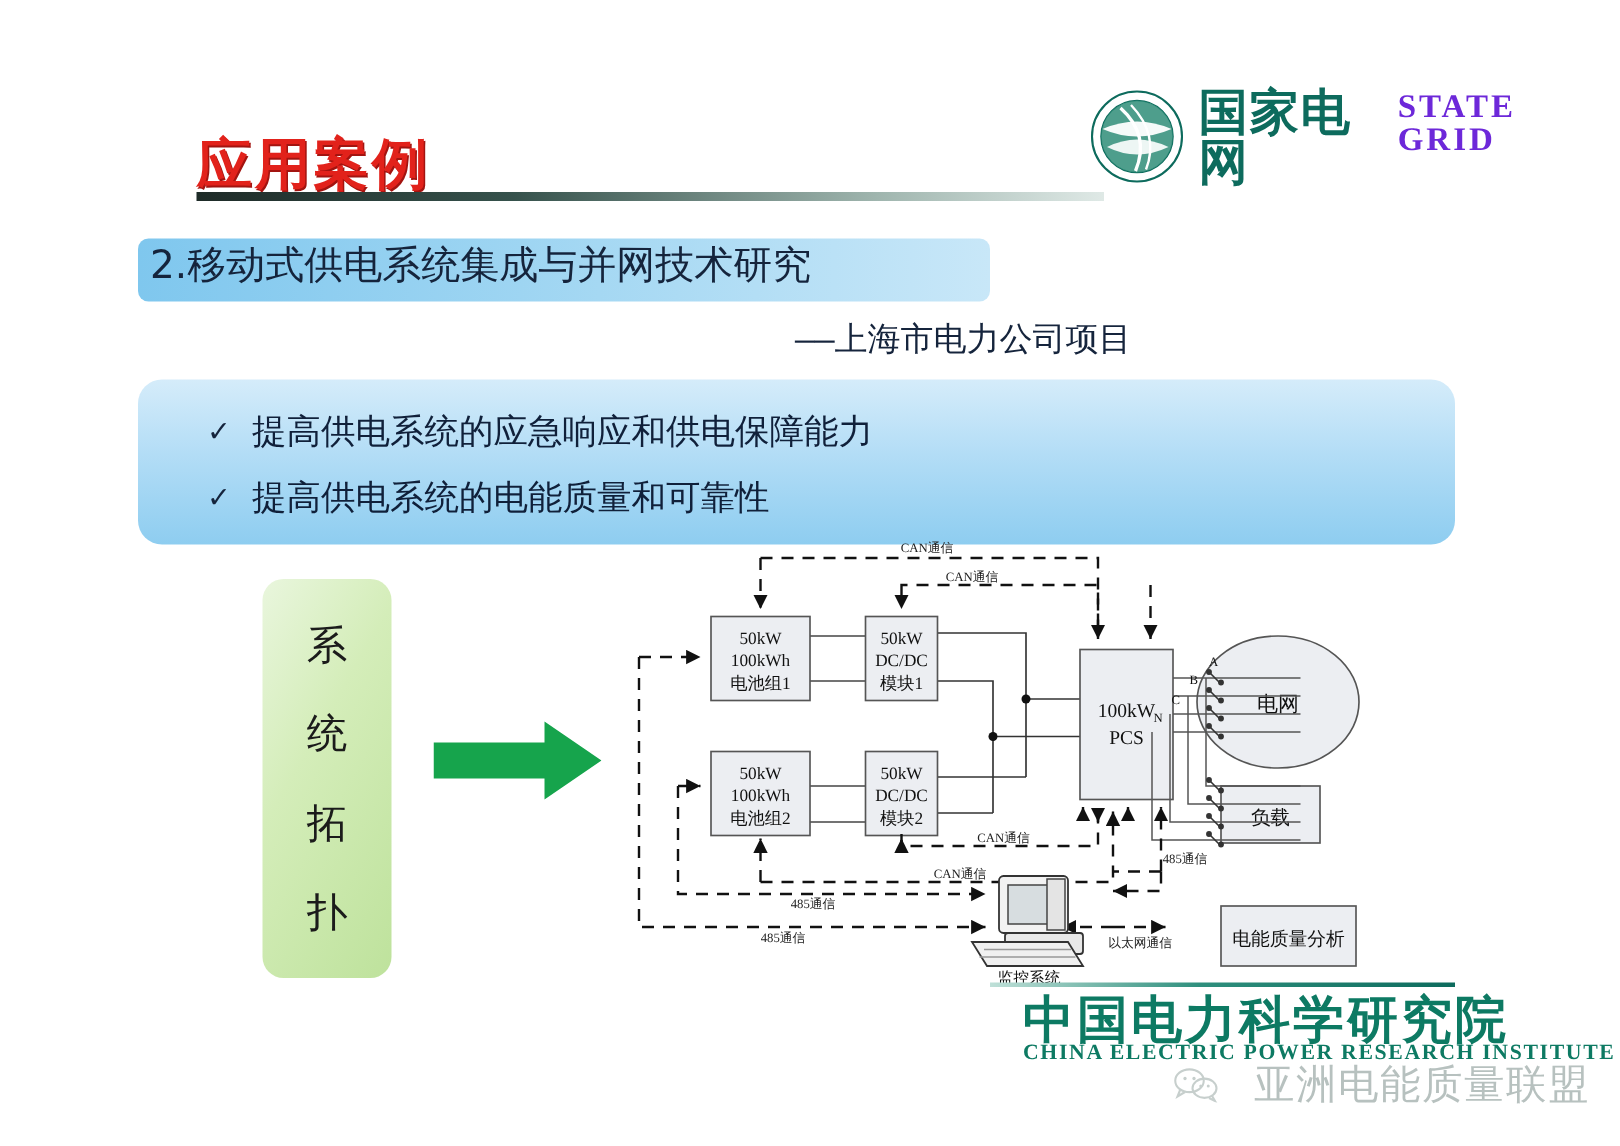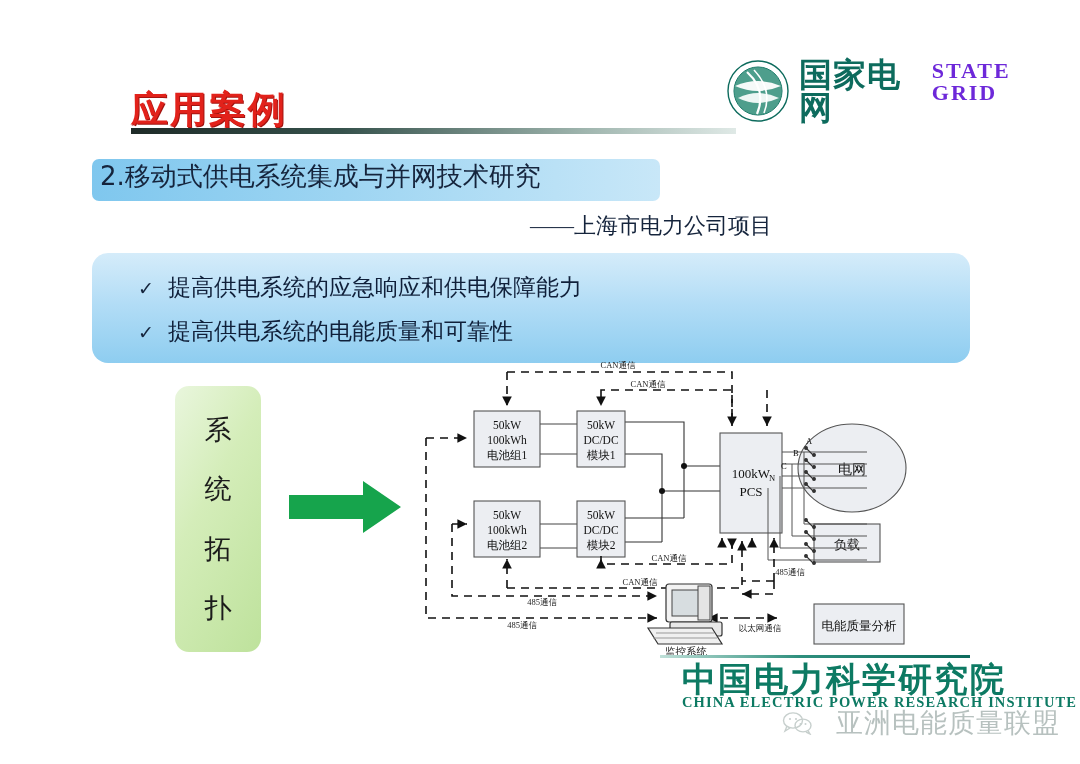--- a/index.html
+++ b/index.html
@@ -38,21 +38,21 @@
     background:linear-gradient(to right,#7fc7ee 0%,#9ed5f2 45%,#c8e7f8 100%);
     display:flex;align-items:flex-start;
   }
   .subtitle-bar span{
     font-size:26px;color:#15243c;padding-left:8px;letter-spacing:0px;
     font-family:"DejaVu Sans","Liberation Sans",sans-serif;
   }
   .project-line{
     position:absolute;left:530px;top:211px;
     font-size:22px;color:#15243c;
-    font-family:Liberation Serif, serif;
+    font-family:Liberation Mono, monospace;
   }
 
   
   .bullets{
     position:absolute;left:92px;top:253px;width:878px;height:110px;
     border-radius:16px;
     background:linear-gradient(to bottom,#d5ecfa 0%,#b3ddf6 45%,#8ecdf0 100%);
   }
   .bullet{
     position:absolute;display:flex;align-items:center;gap:14px;left:46px;

